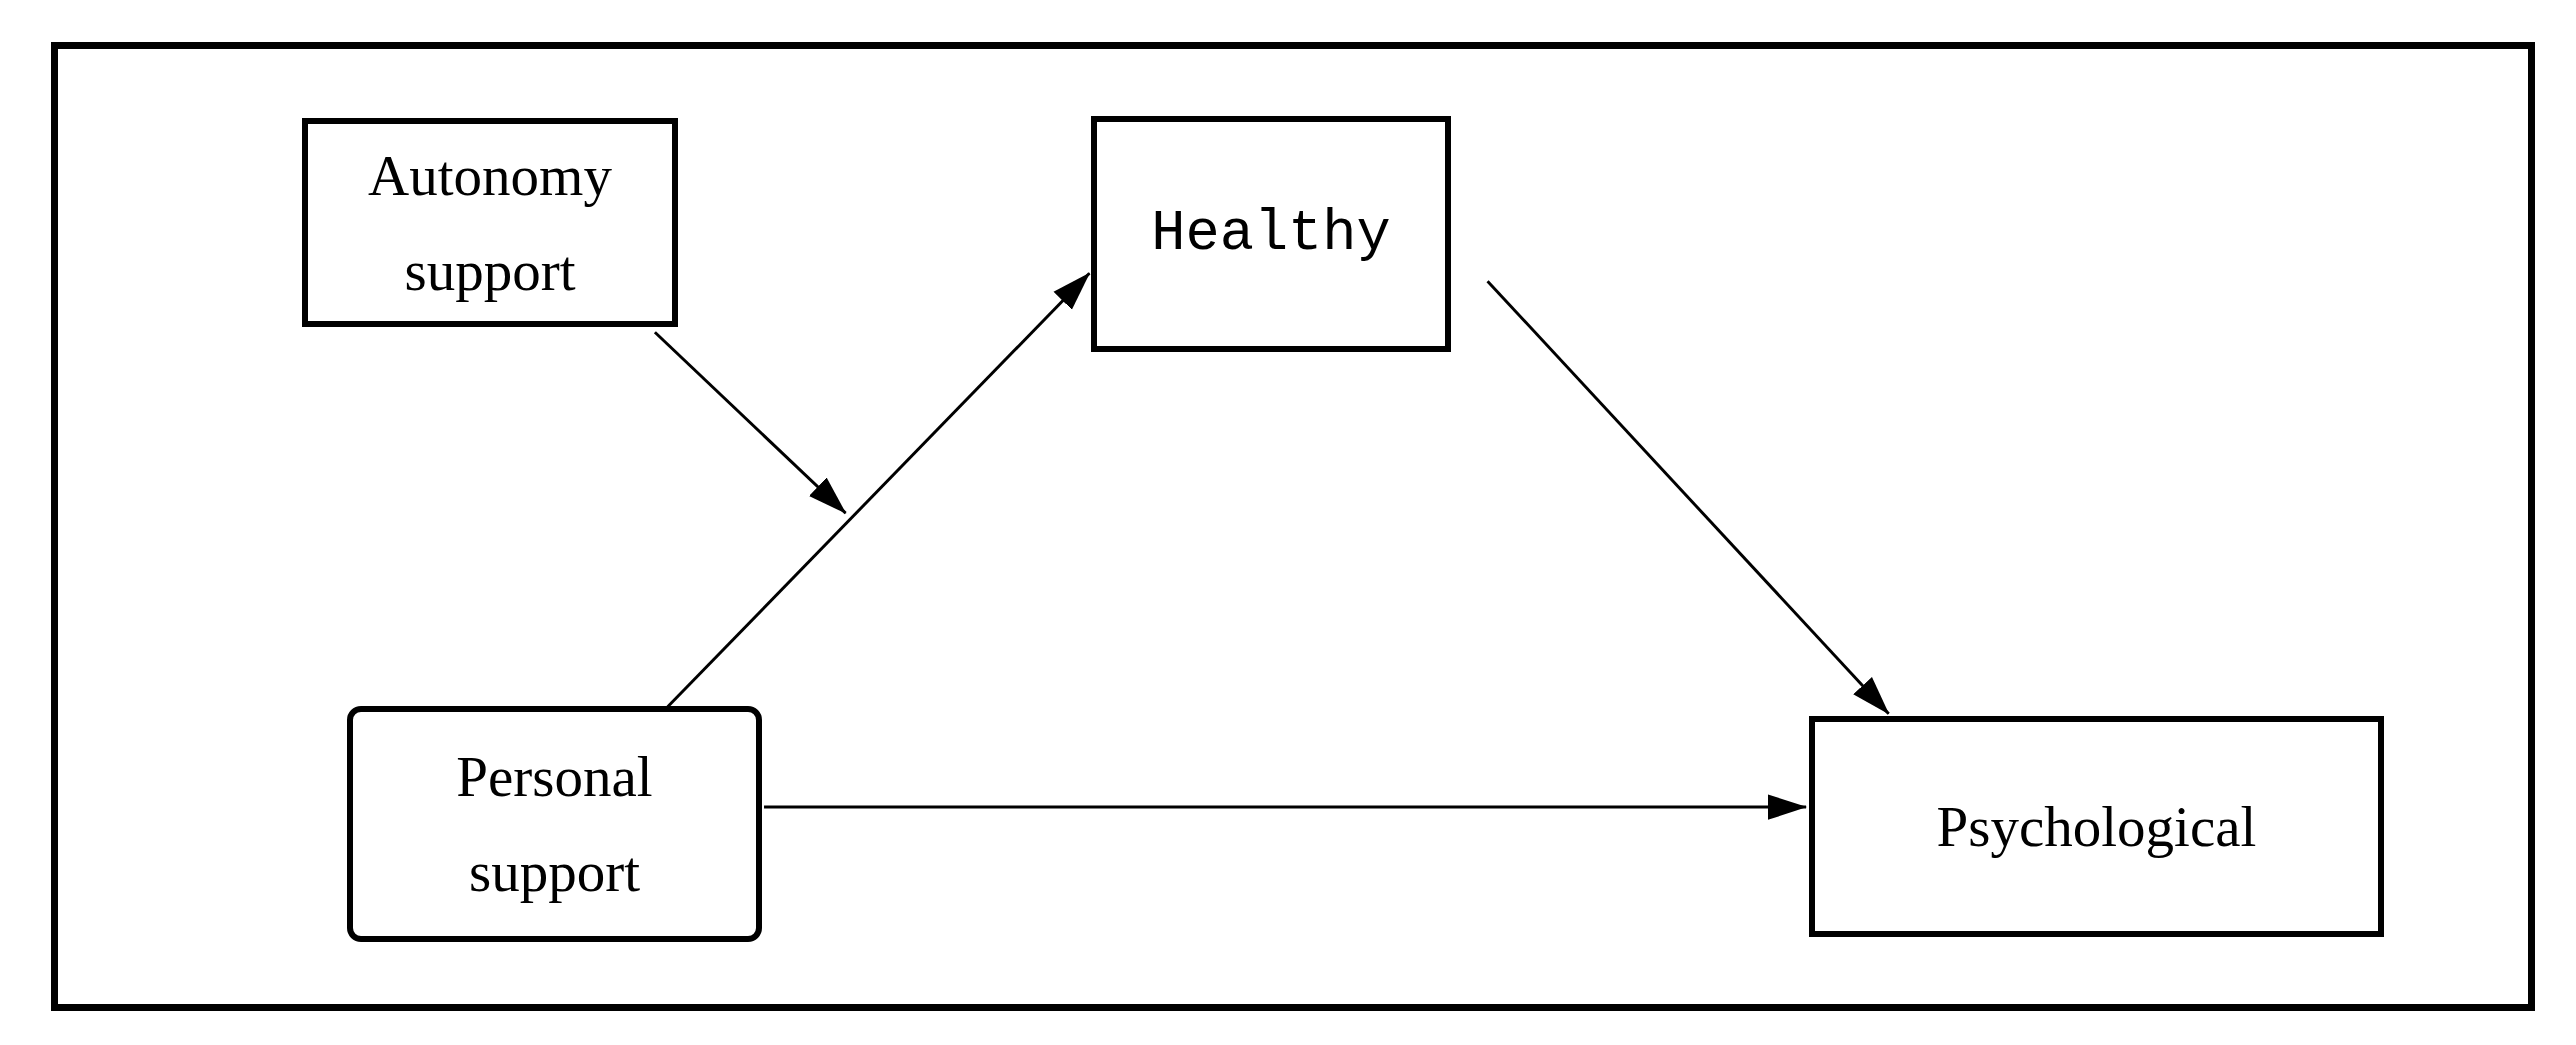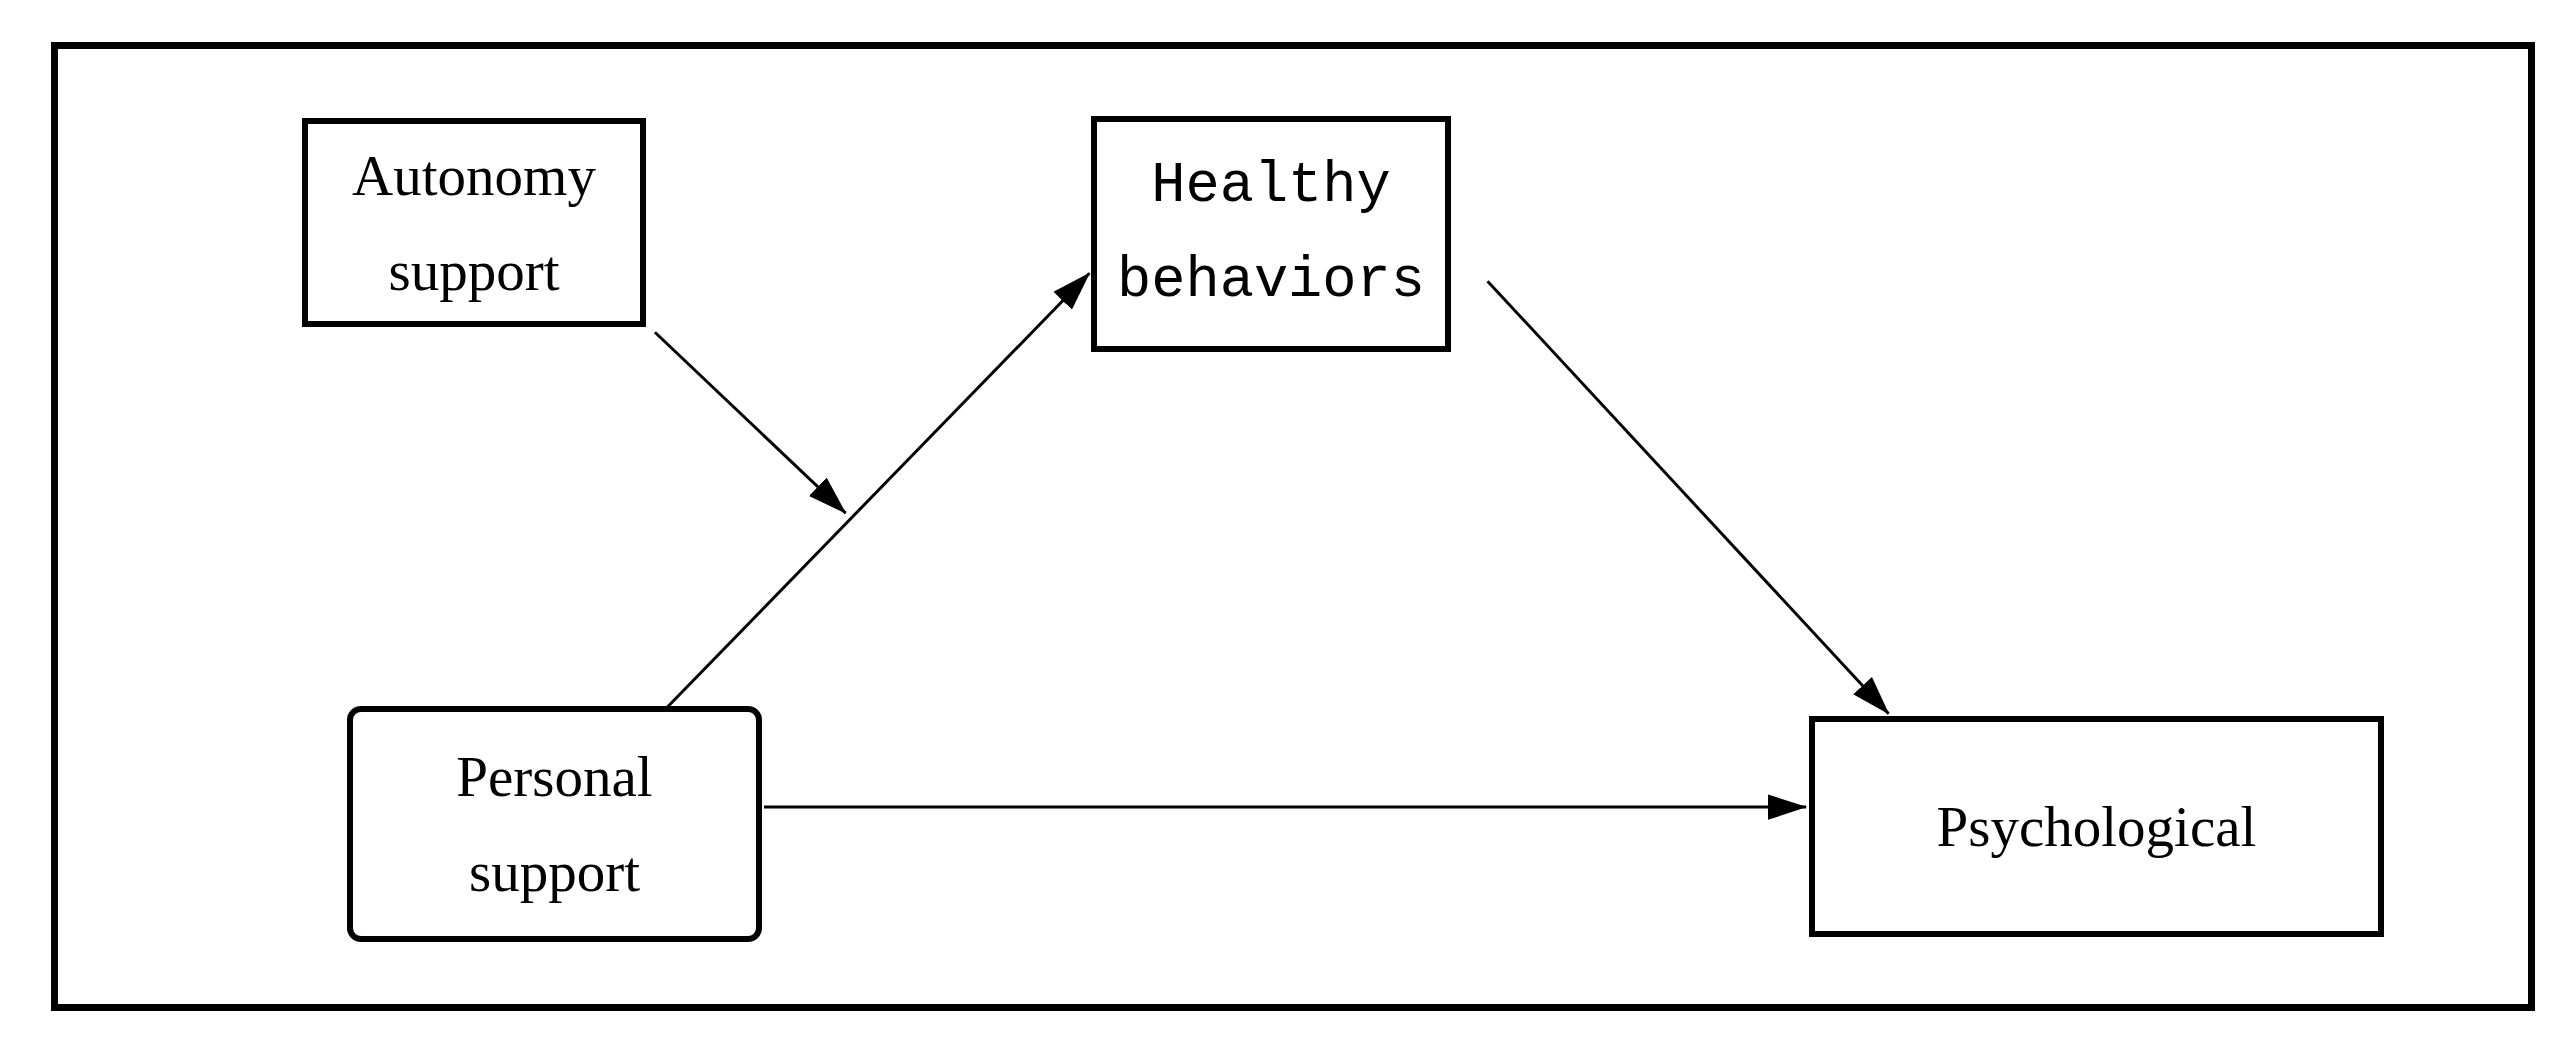--- a/index.html
+++ b/index.html
@@ -30,21 +30,21 @@
     box-sizing:border-box;
     border:6.9px solid var(--ink);
     background:var(--paper);
     display:flex; flex-direction:column;
     justify-content:center; align-items:center;
     text-align:center;
     font-size:57px; line-height:95px;
     white-space:nowrap;
   }
   .node span { display:block; }
-  .node-autonomy { left:302px; top:118px; width:344px; height:209px; }
+  .node-autonomy { left:302px; top:118px; width:376px; height:209px; }
   .node-healthy  { left:1091px; top:116px; width:360px; height:236px;font-family:Liberation Mono, monospace; }
   .node-personal { left:347px;  top:706px; width:415px; height:236px;border-radius:14px; }
   .node-psych    { left:1809px; top:716px; width:575px; height:221px; }
 </style>
 </head>
 <body>
 
 <div class="canvas">
 
   <svg class="arrows" viewBox="0 0 2620 1063" xmlns="http://www.w3.org/2000/svg" aria-hidden="true">
@@ -62,21 +62,20 @@
 
   <div class="frame"></div>
 
   <div class="node node-autonomy">
     <span>Autonomy</span>
     <span>support</span>
   </div>
 
   <div class="node node-healthy">
     <span>Healthy</span>
-    <span>behaviors</span>
   </div>
 
   <div class="node node-personal">
     <span>Personal</span>
     <span>support</span>
   </div>
 
   <div class="node node-psych">
     <span>Psychological</span>
   </div>

